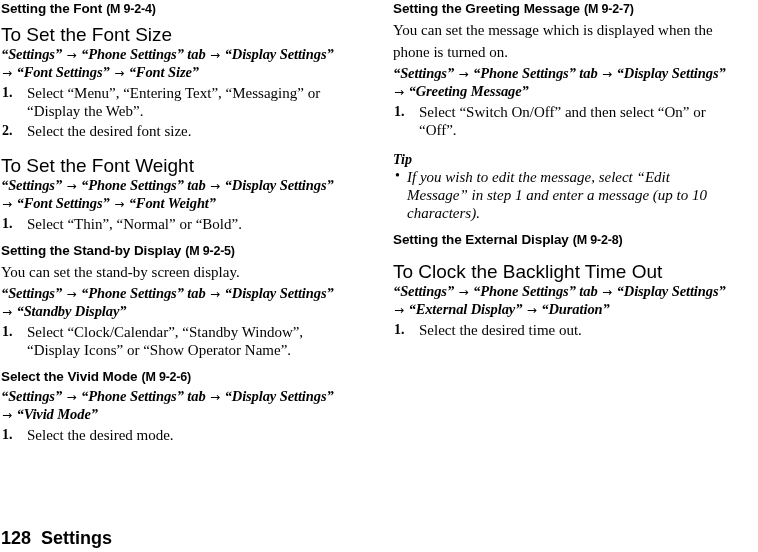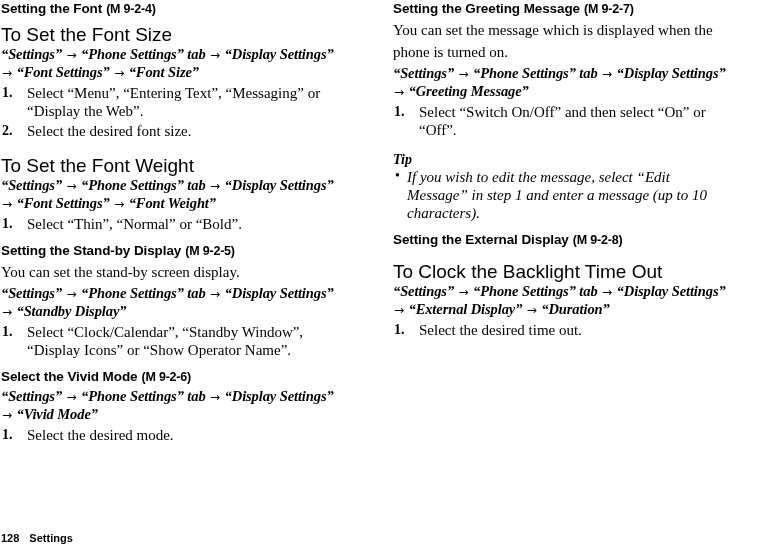--- a/index.html
+++ b/index.html
@@ -144,21 +144,21 @@
   .gap-md { height: 9px; }
   .gap-lg { height: 13px; }
 
   
   .footer {
     position: absolute;
     left: 1px;
     bottom: 6px;
     font-family: "Liberation Sans", "DejaVu Sans", sans-serif;
     font-weight: bold;
-    font-size: 11px;
+    font-size: 18px;
     line-height: 15px;
     white-space: nowrap;
     text-align: right;
   }
   .footer .pno { margin-right: 10px; }
 </style>
 </head>
 <body>
 
 <div class="page">

